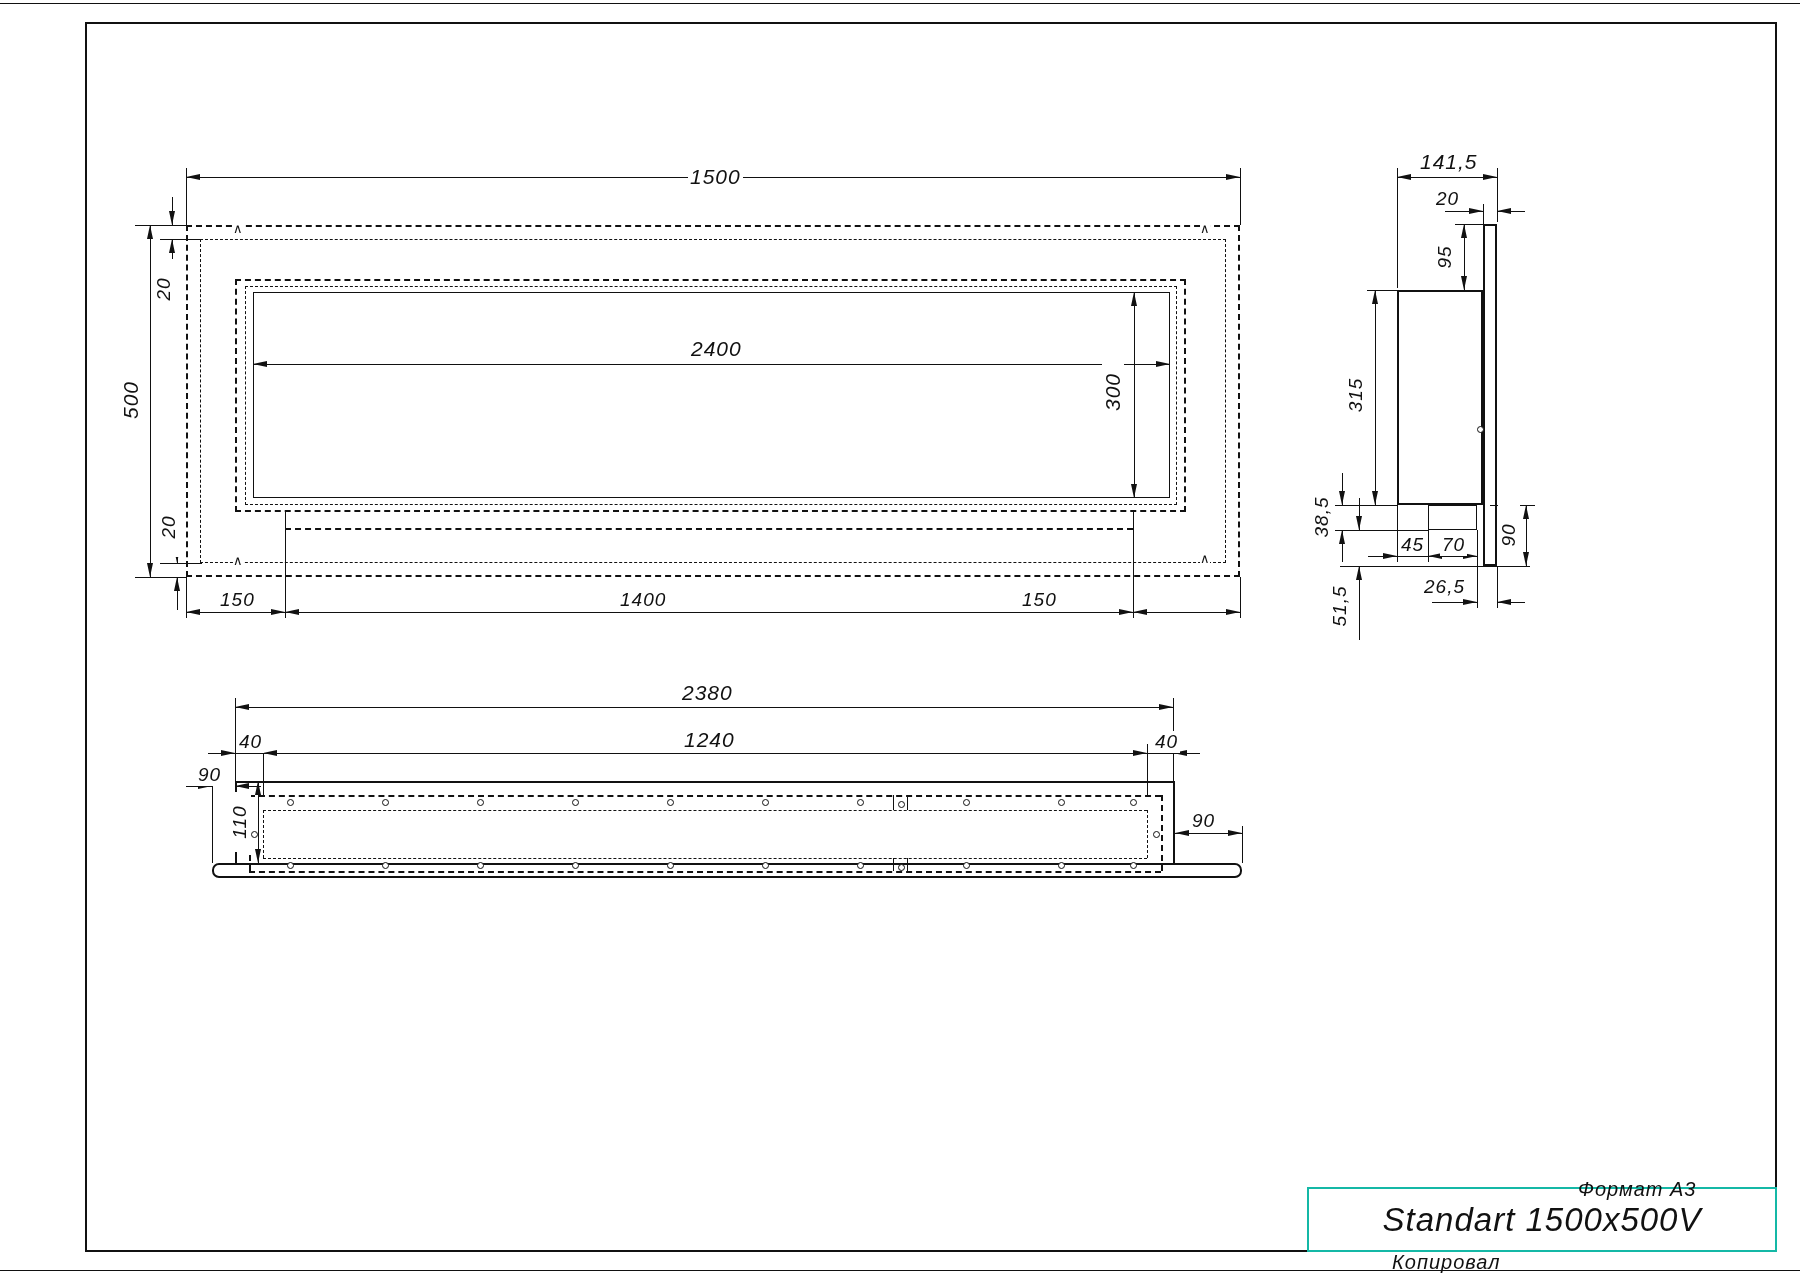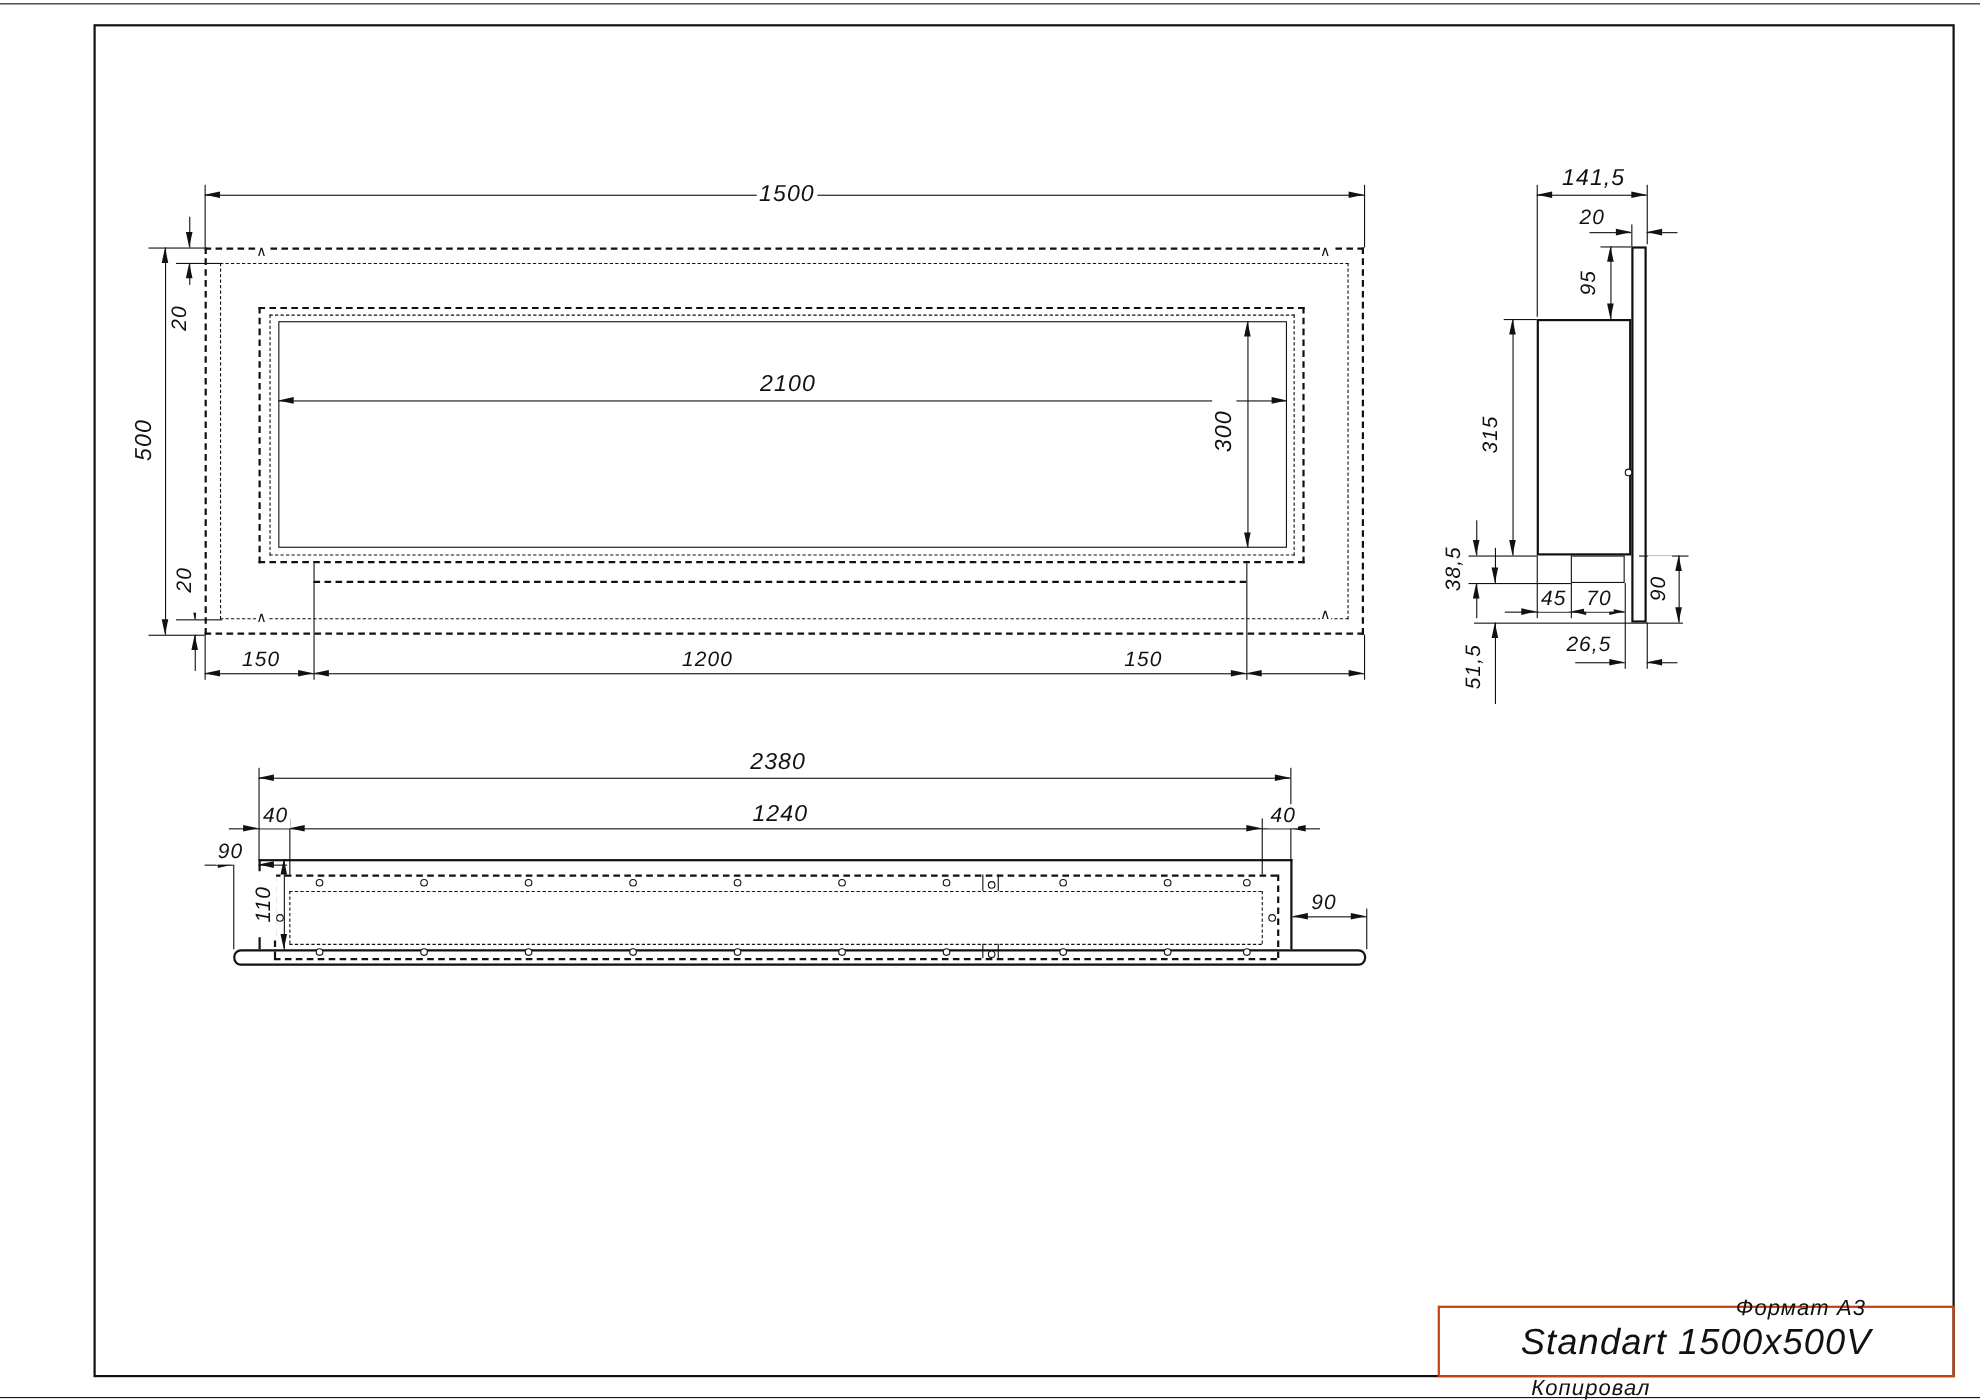--- a/index.html
+++ b/index.html
@@ -20,21 +20,21 @@
   .dt{position:absolute;font-style:italic;font-size:19px;line-height:22px;white-space:nowrap;background:#fff;padding:0 2px;letter-spacing:1px}
   .big{font-size:21px}
   .dtv{width:60px;text-align:center;transform:rotate(-90deg);padding:0}
   .ar{position:absolute;width:0;height:0;border-style:solid;border-color:transparent}
   .ar-l{border-width:3.5px 14px 3.5px 0;border-right-color:#111}
   .ar-r{border-width:3.5px 0 3.5px 14px;border-left-color:#111}
   .ar-u{border-width:0 3.5px 14px 3.5px;border-bottom-color:#111}
   .ar-d{border-width:14px 3.5px 0 3.5px;border-top-color:#111}
   .hole{position:absolute;width:7px;height:7px;border:1.4px solid #111;border-radius:50%;background:#fff}
   .weld{position:absolute;font-size:13px;line-height:13px;background:#fff}
-  .title-box{position:absolute;left:1307px;top:1187px;width:470px;height:65px;border:2px solid #c2410c;display:flex;align-items:center;justify-content:center}
+  .title-box{position:absolute;left:1307px;top:1187px;width:470px;height:65px;border:2px solid #14b8a6;display:flex;align-items:center;justify-content:center}
   .title-text{font-style:italic;font-size:33px;letter-spacing:1px}
   .footer-text{position:absolute;font-style:italic;font-size:20px;letter-spacing:1px}
 </style>
 </head>
 <body>
 
 <div class="hl" style="left:0;top:3px;width:1800px"></div>
 <div class="hl" style="left:0;top:1270px;width:1800px"></div>
 <div class="rect" style="left:85px;top:22px;width:1692px;height:1230px"></div>
 
@@ -79,40 +79,40 @@
   <div class="hl" style="left:160px;top:563px;width:42px"></div>
   <div class="vl" style="left:177px;top:500px;height:63px"></div>
   <div class="ar ar-d" style="left:174px;top:549px"></div>
   <div class="vl" style="left:177px;top:577px;height:33px"></div>
   <div class="ar ar-u" style="left:174px;top:577px"></div>
   <div class="dt dtv" style="left:139px;top:516px">20</div>
 
   <div class="hl" style="left:253px;top:364px;width:917px"></div>
   <div class="ar ar-l" style="left:253px;top:361px"></div>
   <div class="ar ar-r" style="left:1156px;top:361px"></div>
-  <div class="dt big" style="left:689px;top:338px">2100</div>
+  <div class="dt big" style="left:689px;top:338px">2400</div>
 
   <div class="vl" style="left:1134px;top:292px;height:206px"></div>
   <div class="ar ar-u" style="left:1131px;top:292px"></div>
   <div class="ar ar-d" style="left:1131px;top:484px"></div>
   <div class="dt big dtv" style="left:1083px;top:381px">300</div>
 
   <div class="vl" style="left:186px;top:577px;height:41px"></div>
   <div class="vl" style="left:285px;top:528px;height:90px"></div>
   <div class="vl" style="left:1133px;top:528px;height:90px"></div>
   <div class="vl" style="left:1240px;top:577px;height:41px"></div>
   <div class="hl" style="left:186px;top:612px;width:1054px"></div>
   <div class="ar ar-l" style="left:186px;top:609px"></div>
   <div class="ar ar-r" style="left:271px;top:609px"></div>
   <div class="ar ar-l" style="left:285px;top:609px"></div>
   <div class="ar ar-r" style="left:1119px;top:609px"></div>
   <div class="ar ar-l" style="left:1133px;top:609px"></div>
   <div class="ar ar-r" style="left:1226px;top:609px"></div>
   <div class="dt" style="left:218px;top:589px">150</div>
-  <div class="dt" style="left:618px;top:589px">1200</div>
+  <div class="dt" style="left:618px;top:589px">1400</div>
   <div class="dt" style="left:1020px;top:589px">150</div>
 </div>
 
 <div>
 
   <div class="rect" style="left:1397px;top:290px;width:86px;height:215px"></div>
   <div class="rect" style="left:1483px;top:224px;width:14px;height:342px"></div>
   <div class="rect-thin" style="left:1428px;top:505px;width:49px;height:25px"></div>
   <div class="hole" style="left:1477px;top:426px"></div>
 

